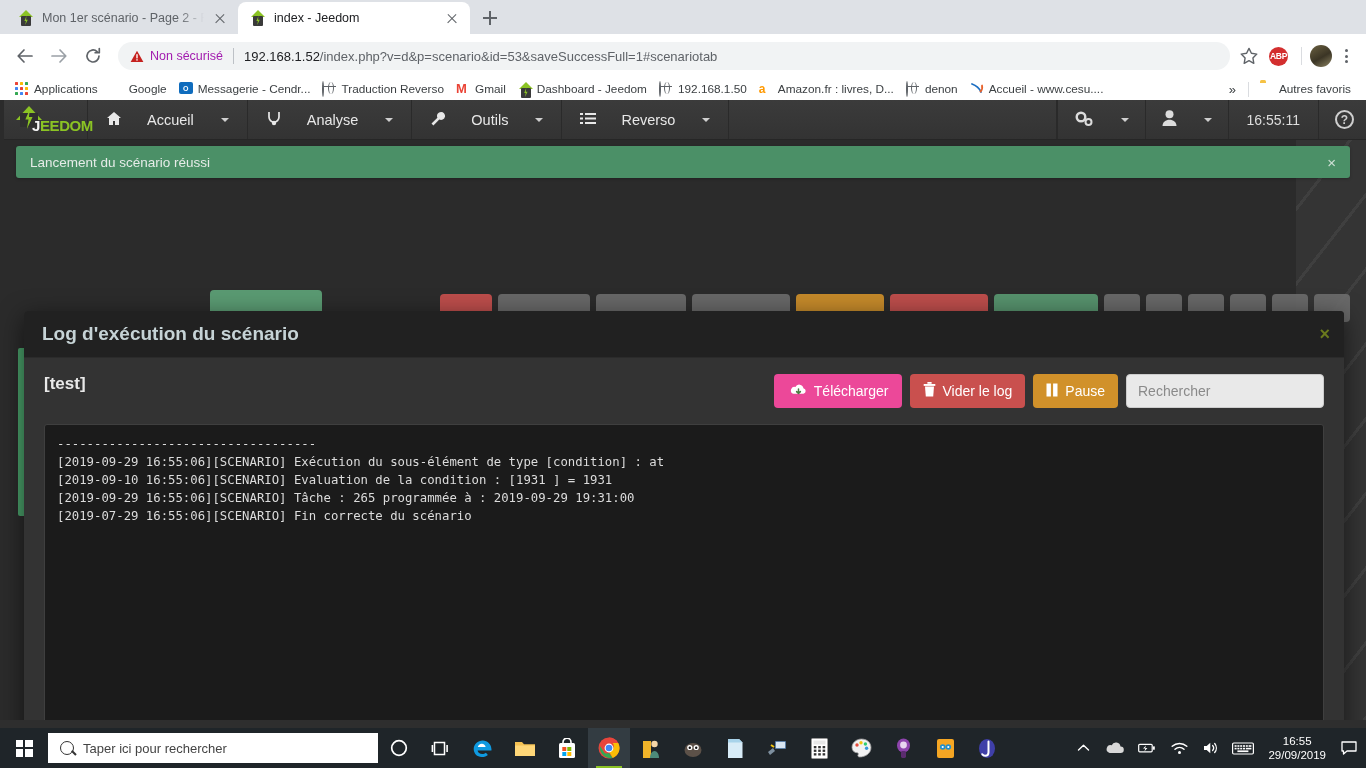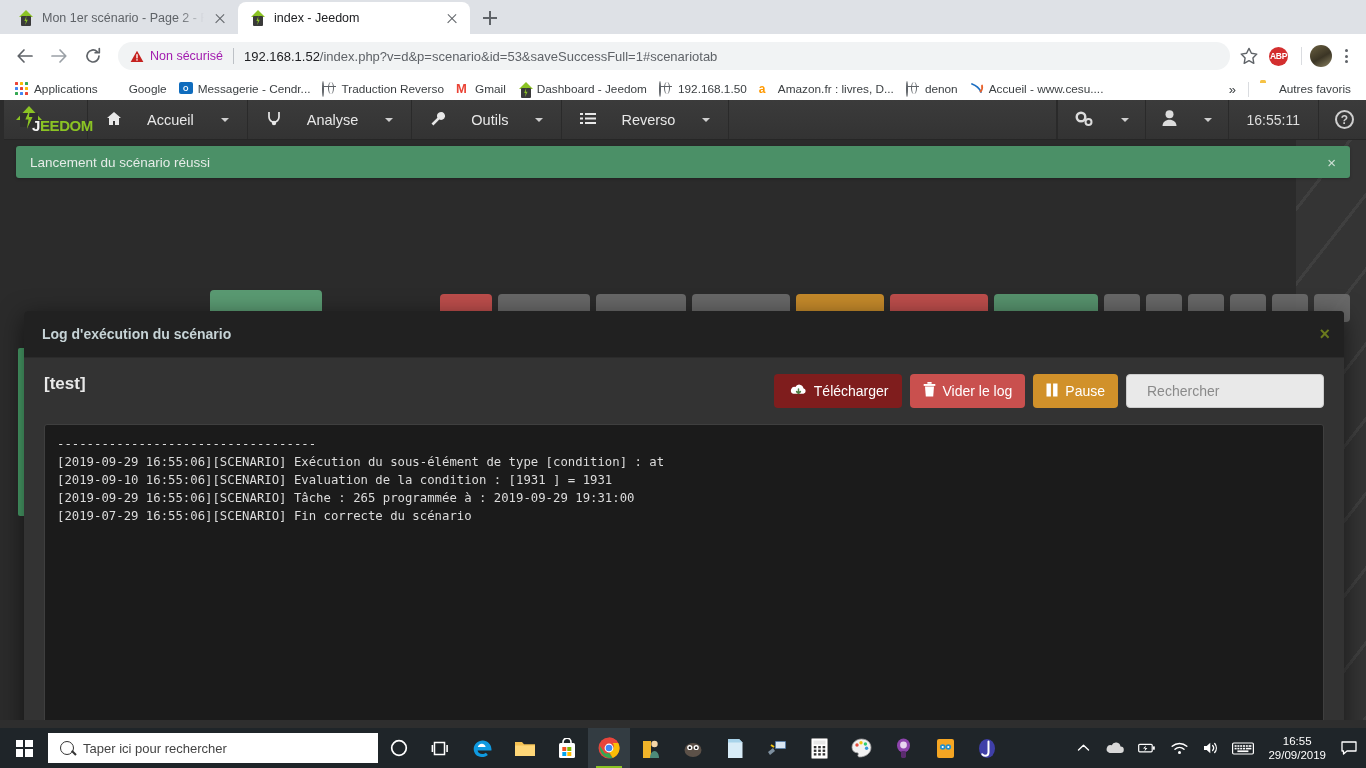--- a/index.html
+++ b/index.html
@@ -132,36 +132,36 @@
   .bgbtn { height:28px; border-radius:4px; margin-right:6px; color:#eee; font-size:12px;
            display:flex; align-items:center; justify-content:center; padding:0 10px; opacity:.92; }
   .bg-greenpanel{ position:absolute; left:210px; top:190px; width:112px; height:30px; background:#5a9a72; border-radius:4px;}
   .bg-leftstrip { position:absolute; left:18px; top:248px; width:18px; height:168px; background:#4aa06a; border-radius:2px; }
 
   
   .modal { position:absolute; left:24px; top:211px; width:1320px; height:487px;
            background:#333; border-radius:4px; box-shadow:0 6px 24px rgba(0,0,0,.55); }
   .modal-head { height:47px; background:#212121; border-radius:4px 4px 0 0; display:flex; align-items:center;
                 padding:0 18px; position:relative; border-bottom:1px solid #2b2b2b; }
-  .modal-title { color:#c6d3d6; font-size:14px; font-weight:bold; }
+  .modal-title { color:#c6d3d6; font-size:19px; font-weight:bold; }
   .modal-x { position:absolute; right:14px; top:14px; color:#6b7a1d; font-size:18px; font-weight:bold;
              cursor:pointer; line-height:1; }
 
   .modal-body { position:relative; height:440px; padding:16px 20px 0 20px; }
   .log-toolbar { height:38px; display:flex; align-items:flex-start; }
   .log-name { color:#e9e9e9; font-size:17px; font-weight:bold; }
   .log-actions { margin-left:auto; display:flex; align-items:center; gap:8px; }
   .btn { height:34px; border-radius:4px; display:flex; align-items:center; gap:7px;
          padding:0 13px; font-size:14px; color:#fff; cursor:pointer; border:none;
          font-family:"Liberation Sans",sans-serif; white-space:nowrap;}
-  .btn.green  { background:#7f1d1d;padding-left:16px; }
+  .btn.green  { background:#ec4899;padding-left:16px; }
   .btn.red    { background:#c9504e; }
   .btn.orange { background:#d1912a; }
   .searchbox { height:34px; width:198px; border-radius:4px; border:1px solid #ccc; background:#e9e9e9;
-               padding:0 20px; font-size:14px; color:#6f6f6f; font-family:"Liberation Sans",sans-serif; }
+               padding:0 11px; font-size:14px; color:#6f6f6f; font-family:"Liberation Sans",sans-serif; }
   .searchbox::placeholder { color:#8a8a8a; }
 
   .log-pane { position:absolute; left:20px; top:66px; width:1280px; height:360px;
               background:#1b1b1b; border:1px solid #3f3f3f; border-radius:3px;
               padding:10px 12px; overflow:auto; }
   .log-line { font-family:"DejaVu Sans Mono","Liberation Mono",monospace; font-size:12.3px;
               line-height:18px; color:#dcdcdc; white-space:pre; }
 
   
   #taskbar { position:absolute; left:0; top:728px; width:1366px; height:40px; background:#1f2529; display:flex; align-items:center; }

